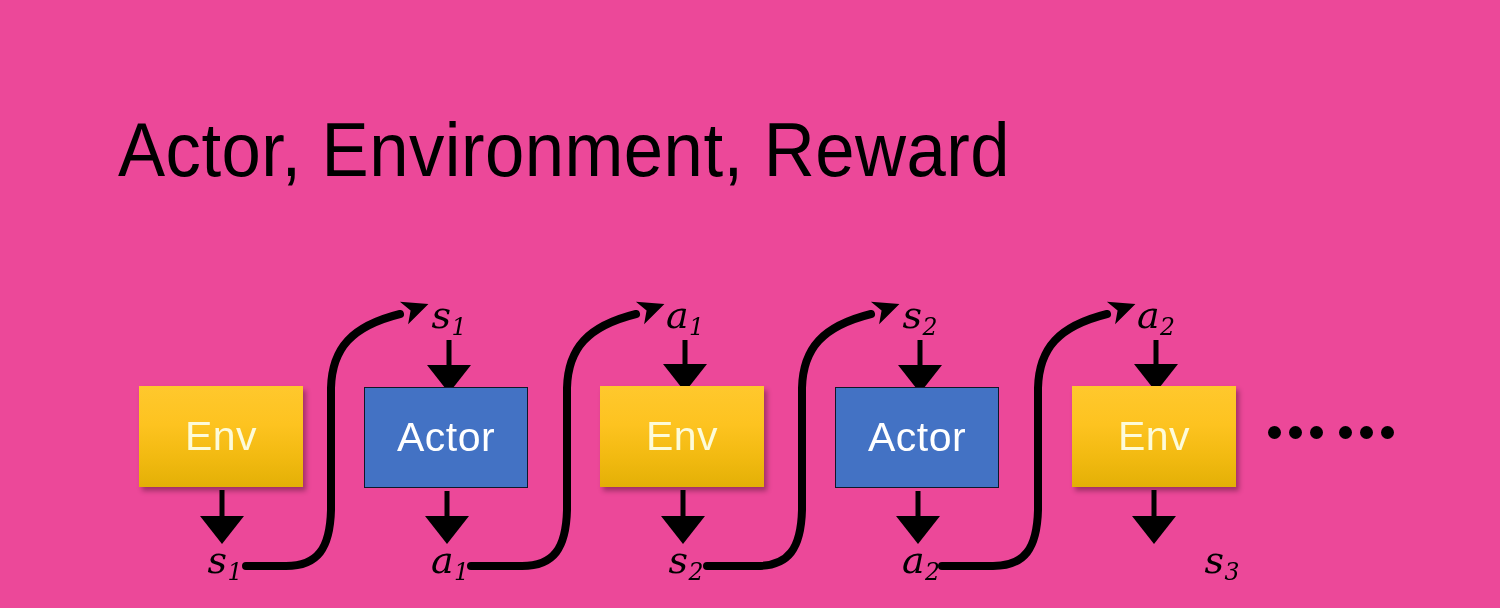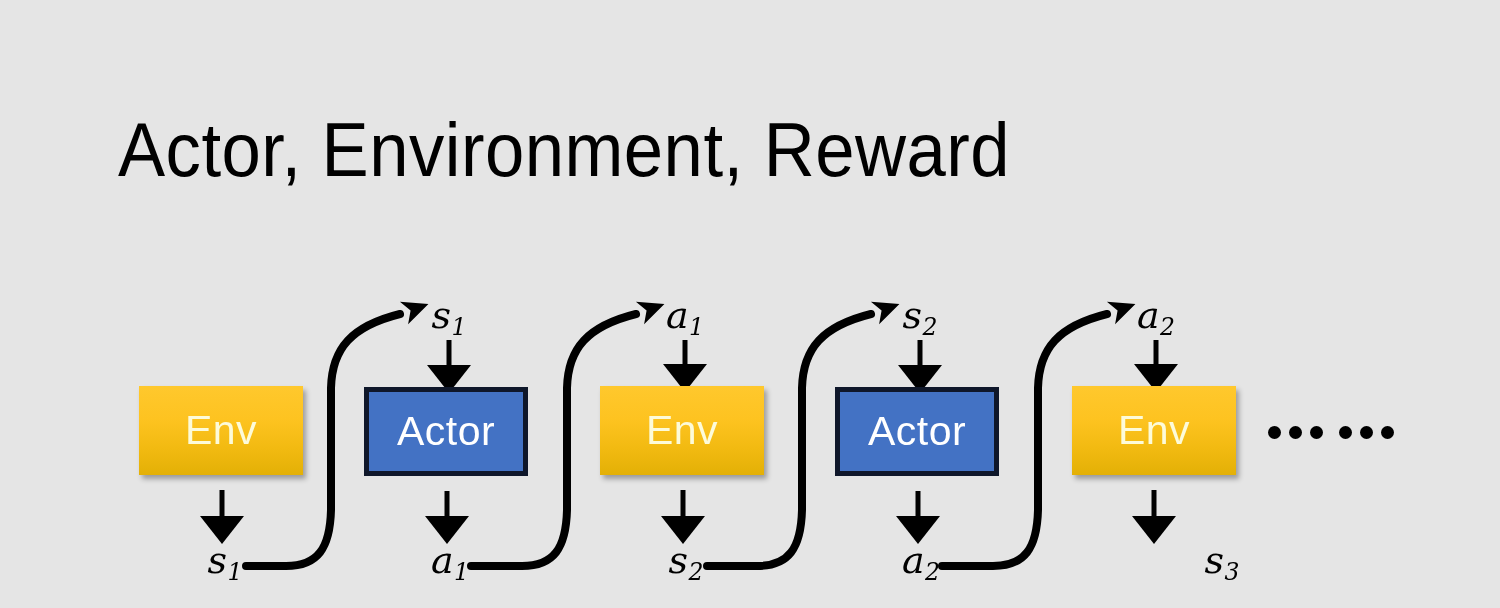--- a/index.html
+++ b/index.html
@@ -7,21 +7,21 @@
     padding: 0;
     background: #ffffff;
   }
   body {
     font-family: "Liberation Sans", sans-serif;
   }
   #slide {
     position: relative;
     width: 1500px;
     height: 608px;
-    background: #e5e5e5;
+    background: #ec4899;
     overflow: hidden;
   }
 
   
   #slide-title {
     position: absolute;
     left: 118px;
     top: 112px;
     font-family: "Liberation Sans", sans-serif;
     font-weight: 400;
@@ -48,21 +48,21 @@
     top: 0;
     width: 1500px;
     height: 608px;
     pointer-events: none;
   }
 
   
   .node {
     position: absolute;
     width: 164px;
-    height: 89px;
+    height: 101px;
     display: flex;
     align-items: center;
     justify-content: center;
     box-sizing: border-box;
   }
   .node .node-label {
     font-family: "Liberation Sans", sans-serif;
     font-size: 41px;
     font-weight: 400;
     line-height: 1;
@@ -70,21 +70,21 @@
   }
   .node.env {
     background: linear-gradient(to bottom, #FFC82D 0%, #FDC320 38%, #F2BA11 70%, #E3B006 100%);
     box-shadow: 3px 4px 5px rgba(0,0,0,0.32);
   }
   .node.env .node-label {
     color: #FDFBD9;
   }
   .node.actor {
     background: #4372C4;
-    border: 5px solid #0f172a;
+    border: 1px solid #0f172a;
   }
   .node.actor .node-label {
     color: #FFFFFF;
   }
 
   
   .mathlabel {
     position: absolute;
     font-family: "DejaVu Serif", "Liberation Serif", serif;
     font-style: italic;

